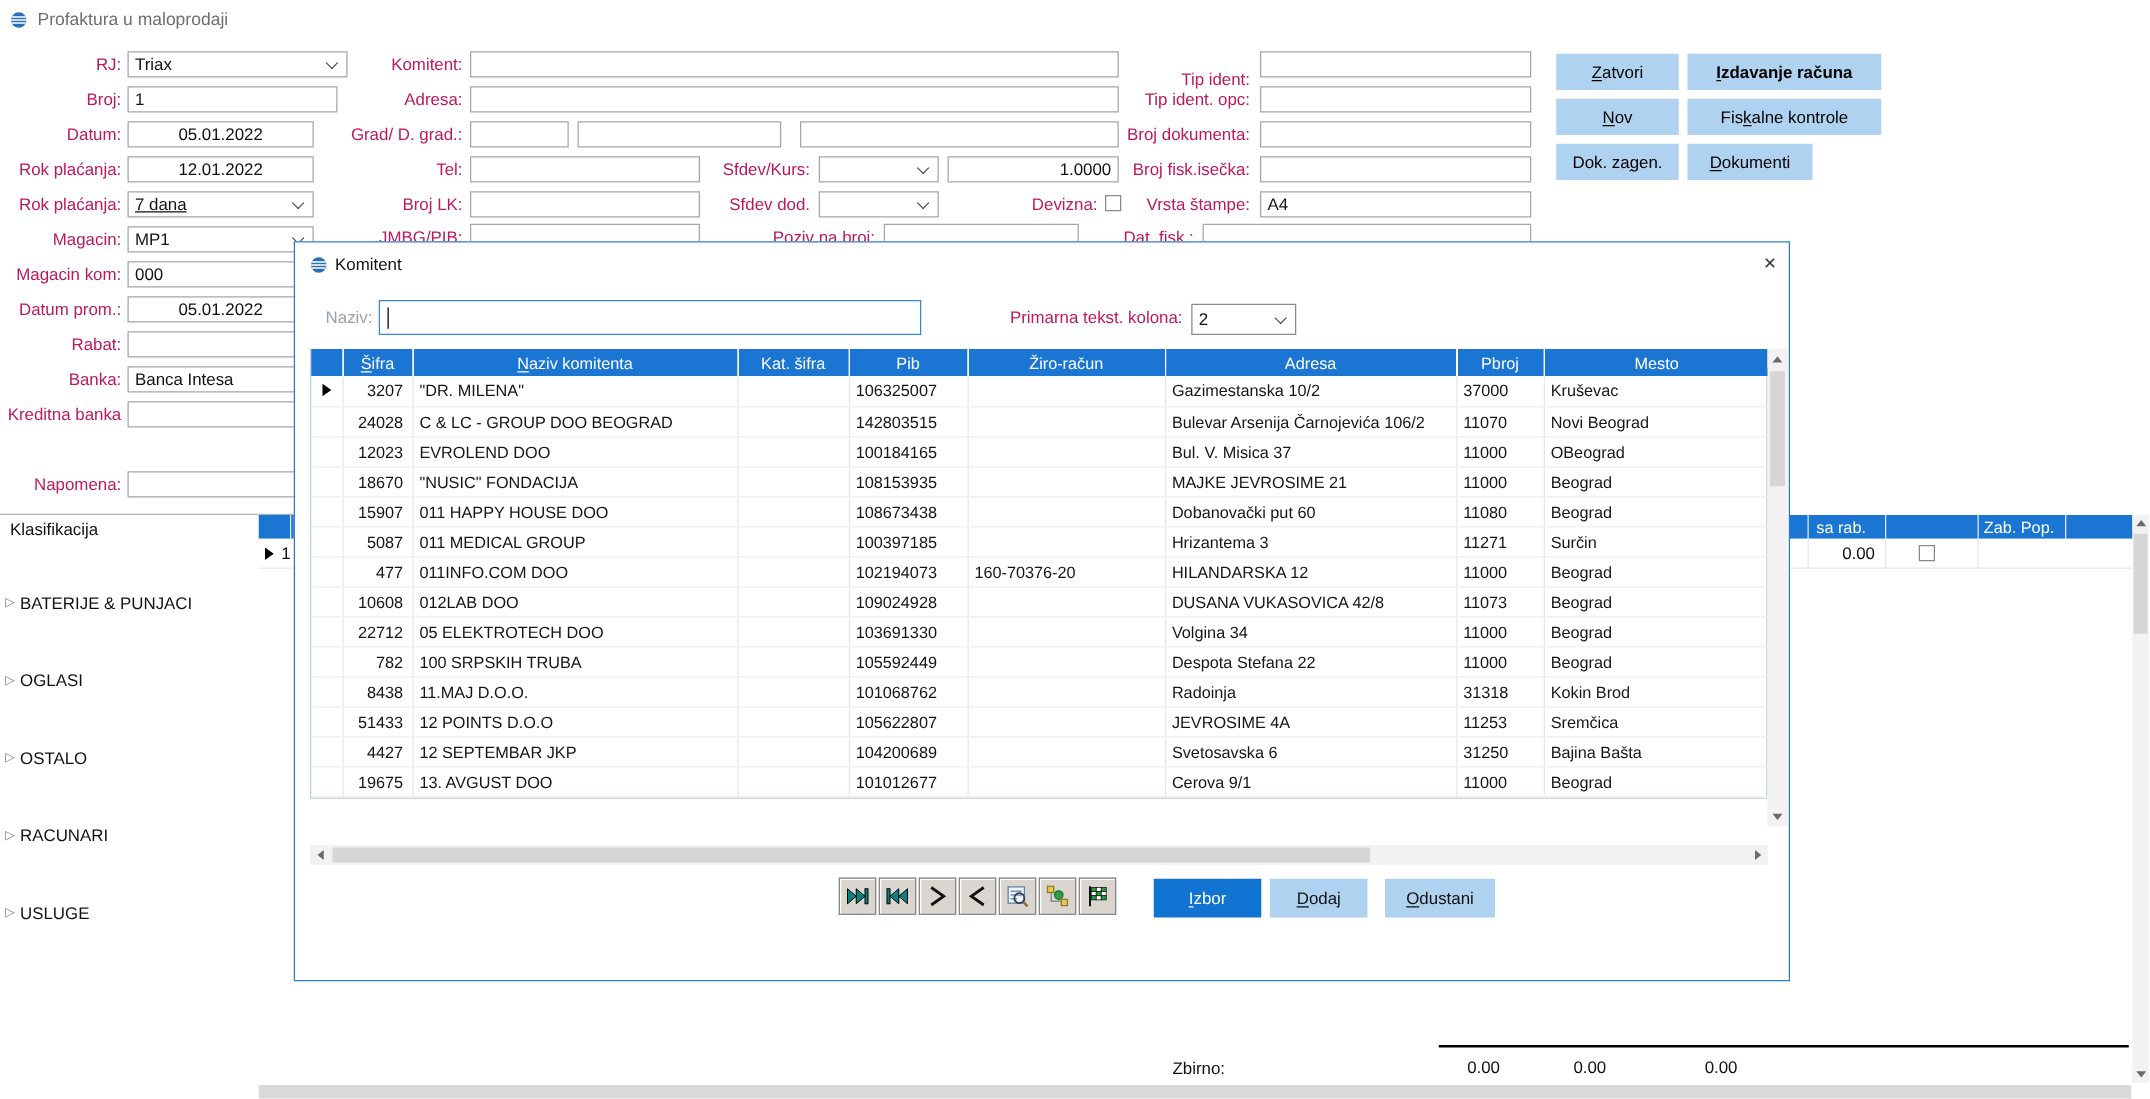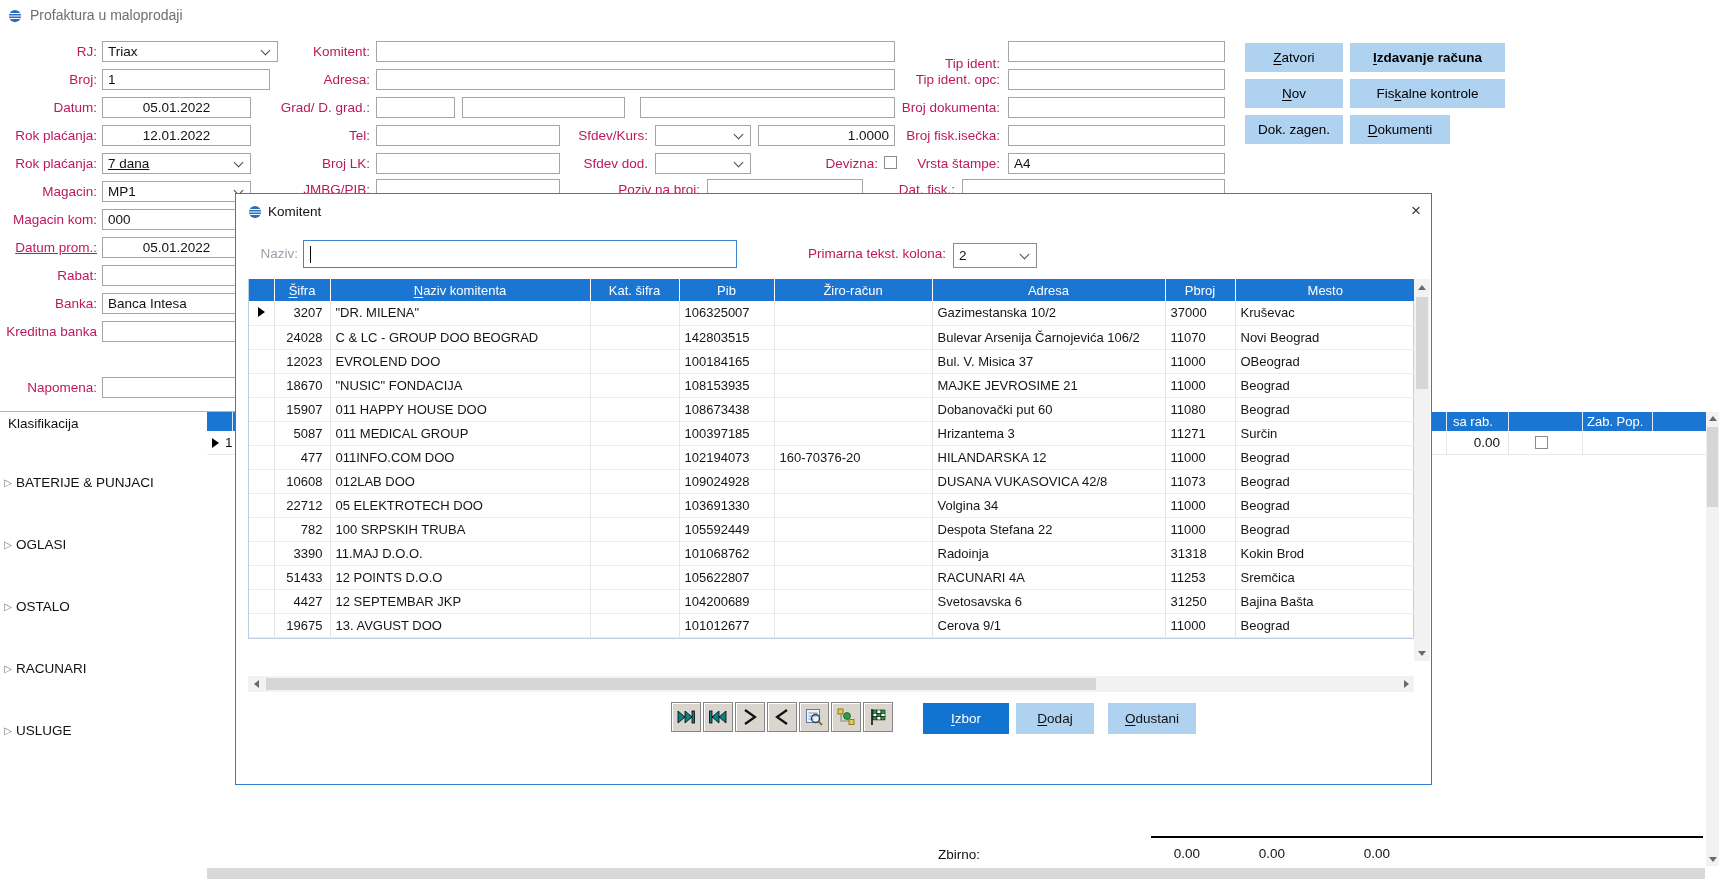--- a/index.html
+++ b/index.html
@@ -114,21 +114,21 @@
 
 <span class="lbl" style="left:0;width:97px;top:156px;">Rok plaćanja:</span>
 <div class="sel" style="left:102px;top:153px;width:149px;text-decoration:underline;"><span>7 dana</span><span class="chev"></span></div>
 
 <span class="lbl" style="left:0;width:97px;top:184px;">Magacin:</span>
 <div class="sel" style="left:102px;top:181px;width:149px;"><span>MP1</span><span class="chev"></span></div>
 
 <span class="lbl" style="left:0;width:97px;top:212px;">Magacin kom:</span>
 <div class="inp" style="left:102px;top:209px;width:149px;">000</div>
 
-<span class="lbl" style="left:0;width:97px;top:240px;text-decoration:underline;">Datum prom.:</span>
+<span class="lbl" style="left:0;width:97px;top:240px;">Datum prom.:</span>
 <div class="inp center" style="left:102px;top:237px;width:149px;">05.01.2022</div>
 
 <span class="lbl" style="left:0;width:97px;top:268px;">Rabat:</span>
 <div class="inp" style="left:102px;top:265px;width:149px;"></div>
 
 <span class="lbl" style="left:0;width:97px;top:296px;">Banka:</span>
 <div class="inp" style="left:102px;top:293px;width:149px;">Banca Intesa</div>
 
 <span class="lbl" style="left:0;width:97px;top:324px;">Kreditna banka</span>
 <div class="inp" style="left:102px;top:321px;width:149px;"></div>
@@ -393,37 +393,37 @@
             <td class="col1">100 SRPSKIH TRUBA</td>
             <td class="col2"></td>
             <td class="col3">105592449</td>
             <td class="col4"></td>
             <td class="col5">Despota Stefana 22</td>
             <td class="col6">11000</td>
             <td class="col7">Beograd</td>
           </tr>
           <tr>
             <td class="mc"></td>
-            <td class="col0">3390</td>
+            <td class="col0">8438</td>
             <td class="col1">11.MAJ D.O.O.</td>
             <td class="col2"></td>
             <td class="col3">101068762</td>
             <td class="col4"></td>
             <td class="col5">Radoinja</td>
             <td class="col6">31318</td>
             <td class="col7">Kokin Brod</td>
           </tr>
           <tr>
             <td class="mc"></td>
             <td class="col0">51433</td>
             <td class="col1">12 POINTS D.O.O</td>
             <td class="col2"></td>
             <td class="col3">105622807</td>
             <td class="col4"></td>
-            <td class="col5">RACUNARI 4A</td>
+            <td class="col5">JEVROSIME 4A</td>
             <td class="col6">11253</td>
             <td class="col7">Sremčica</td>
           </tr>
           <tr>
             <td class="mc"></td>
             <td class="col0">4427</td>
             <td class="col1">12 SEPTEMBAR JKP</td>
             <td class="col2"></td>
             <td class="col3">104200689</td>
             <td class="col4"></td>

